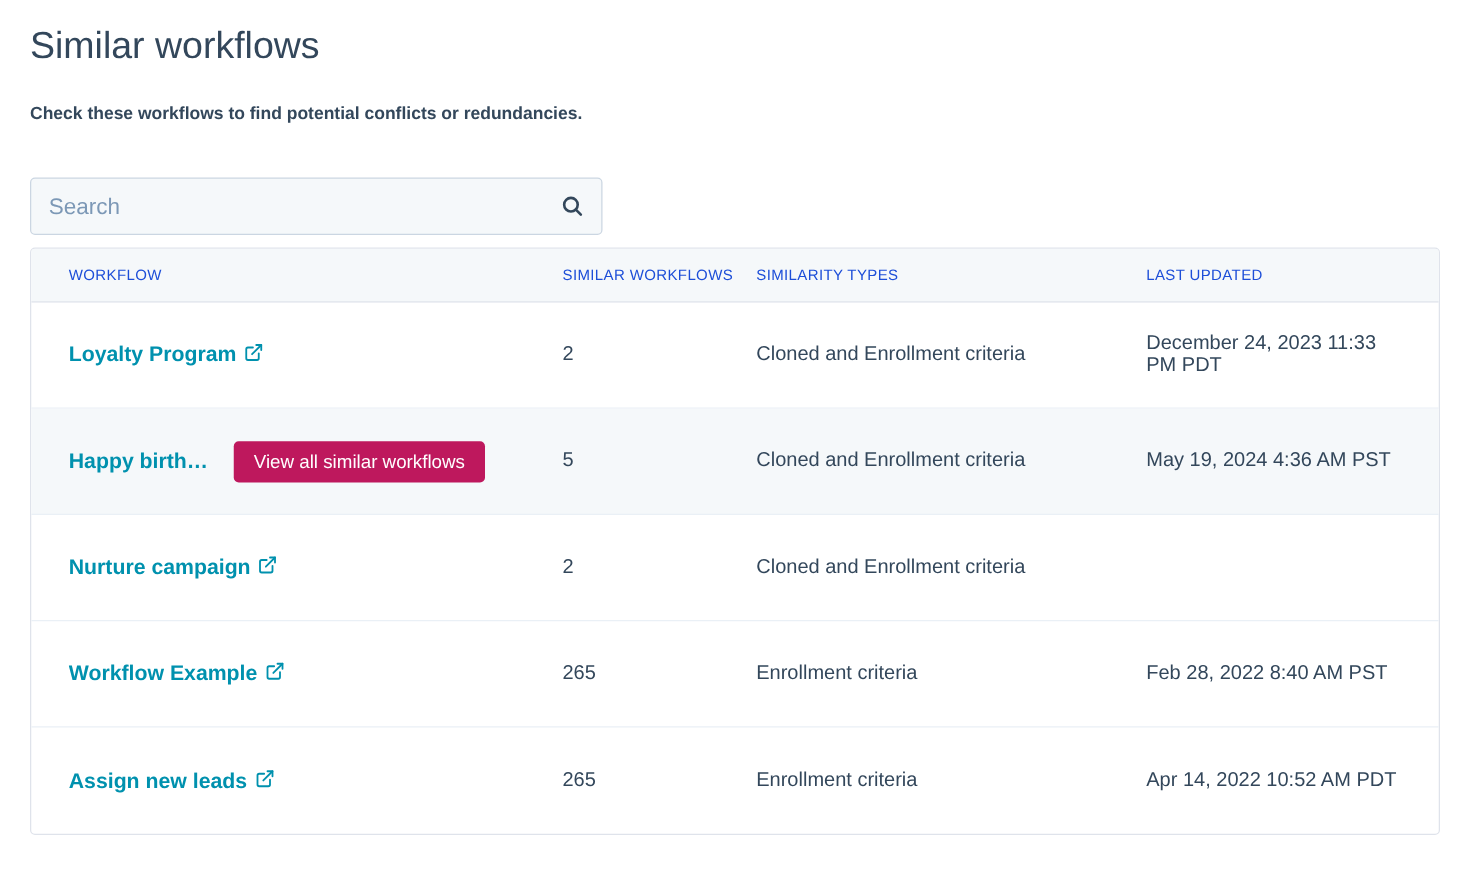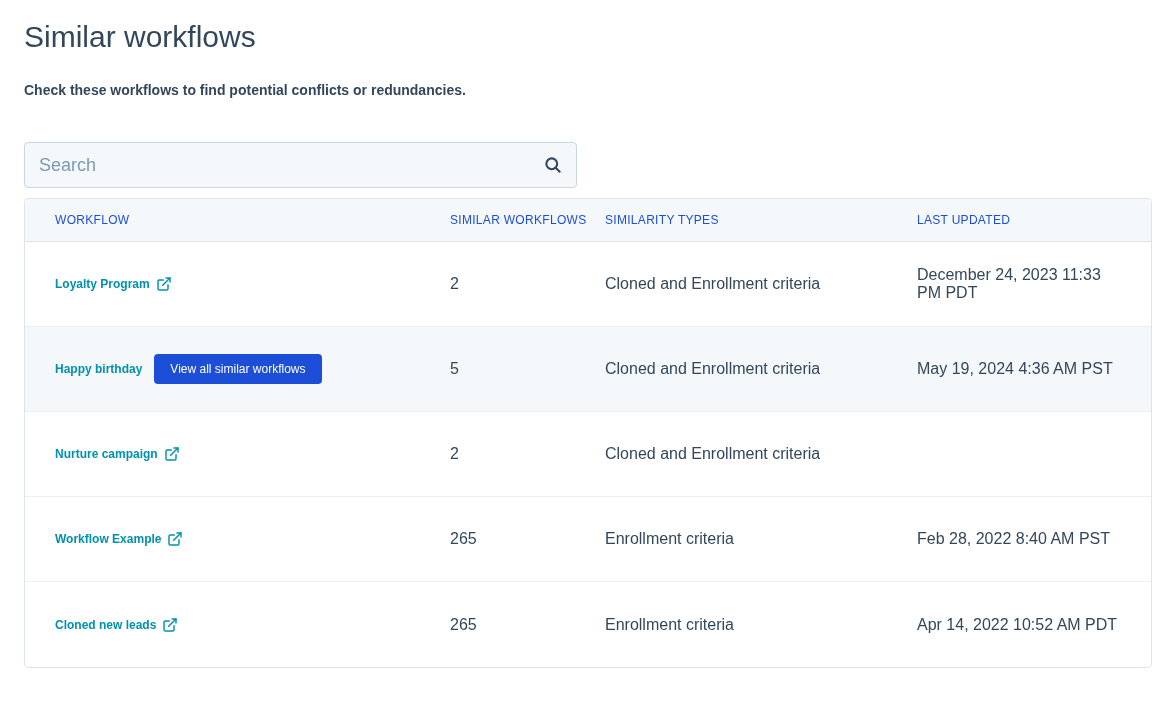--- a/index.html
+++ b/index.html
@@ -17,21 +17,21 @@
     margin-bottom: 28px;
   }
   .subtitle {
     font-size: 14px;
     font-weight: 700;
     color: #33475b;
     margin-bottom: 44px;
   }
   .search-wrap {
     position: relative;
-    width: 553px;
+    width: 458px;
     margin-bottom: 10px;
   }
   .search-input {
     width: 100%;
     height: 46px;
     border: 1px solid #cbd6e2;
     border-radius: 4px;
     background: #f5f8fa;
     padding: 0 46px 0 14px;
     font-size: 18px;
@@ -76,44 +76,43 @@
     padding: 0 30px;
     height: 85px;
     border-bottom: 1px solid #eaf0f6;
   }
   .trow:last-child { border-bottom: none; }
   .trow.hovered { background: #f5f8fa; }
   .wf-cell { display: flex; align-items: center; gap: 12px; }
   .wf-link {
     color: #0091ae;
     font-weight: 700;
-    font-size: 12px;
+    font-size: 17px;
     text-decoration: none;
     display: inline-flex;
-    align-items: center;
     gap: 6px;
     max-width: 280px;
     white-space: nowrap;
   }
   .wf-link .label {
     overflow: hidden;
     text-overflow: ellipsis;
     white-space: nowrap;
     display: inline-block;
     max-width: 100%;
   }
   .trow.hovered .wf-link .label { max-width: 120px; }
   .ext-icon { color: #0091ae; flex-shrink: 0; }
   .btn-dark {
-    background: #1d4ed8;
+    background: #be185d;
     color: #fff;
     border: none;
     border-radius: 4px;
     padding: 8px 16px;
-    font-size: 12px;
+    font-size: 15px;
     font-weight: 500;
     cursor: pointer;
     white-space: nowrap;
   }
   .cell-text { font-size: 16px; color: #33475b; }
   svg { display: block; }
 </style>
 </head>
 <body>
 
@@ -195,21 +194,21 @@
             </span>
           </a>
         </div>
         <div class="col-sim cell-text">265</div>
         <div class="col-type cell-text">Enrollment criteria</div>
         <div class="col-upd cell-text">Feb 28, 2022 8:40 AM PST</div>
       </div>
       <div class="trow">
         <div class="col-wf wf-cell">
           <a href="#" class="wf-link">
-            <span class="label">Cloned new leads</span>
+            <span class="label">Assign new leads</span>
             <span class="ext-icon">
               <svg width="16" height="16" viewBox="0 0 24 24" fill="none" stroke="currentColor" stroke-width="2.2" stroke-linecap="round" stroke-linejoin="round">
                 <path d="M18 13v6a2 2 0 0 1-2 2H5a2 2 0 0 1-2-2V8a2 2 0 0 1 2-2h6"></path>
                 <polyline points="15 3 21 3 21 9"></polyline>
                 <line x1="10" y1="14" x2="21" y2="3"></line>
               </svg>
             </span>
           </a>
         </div>
         <div class="col-sim cell-text">265</div>

